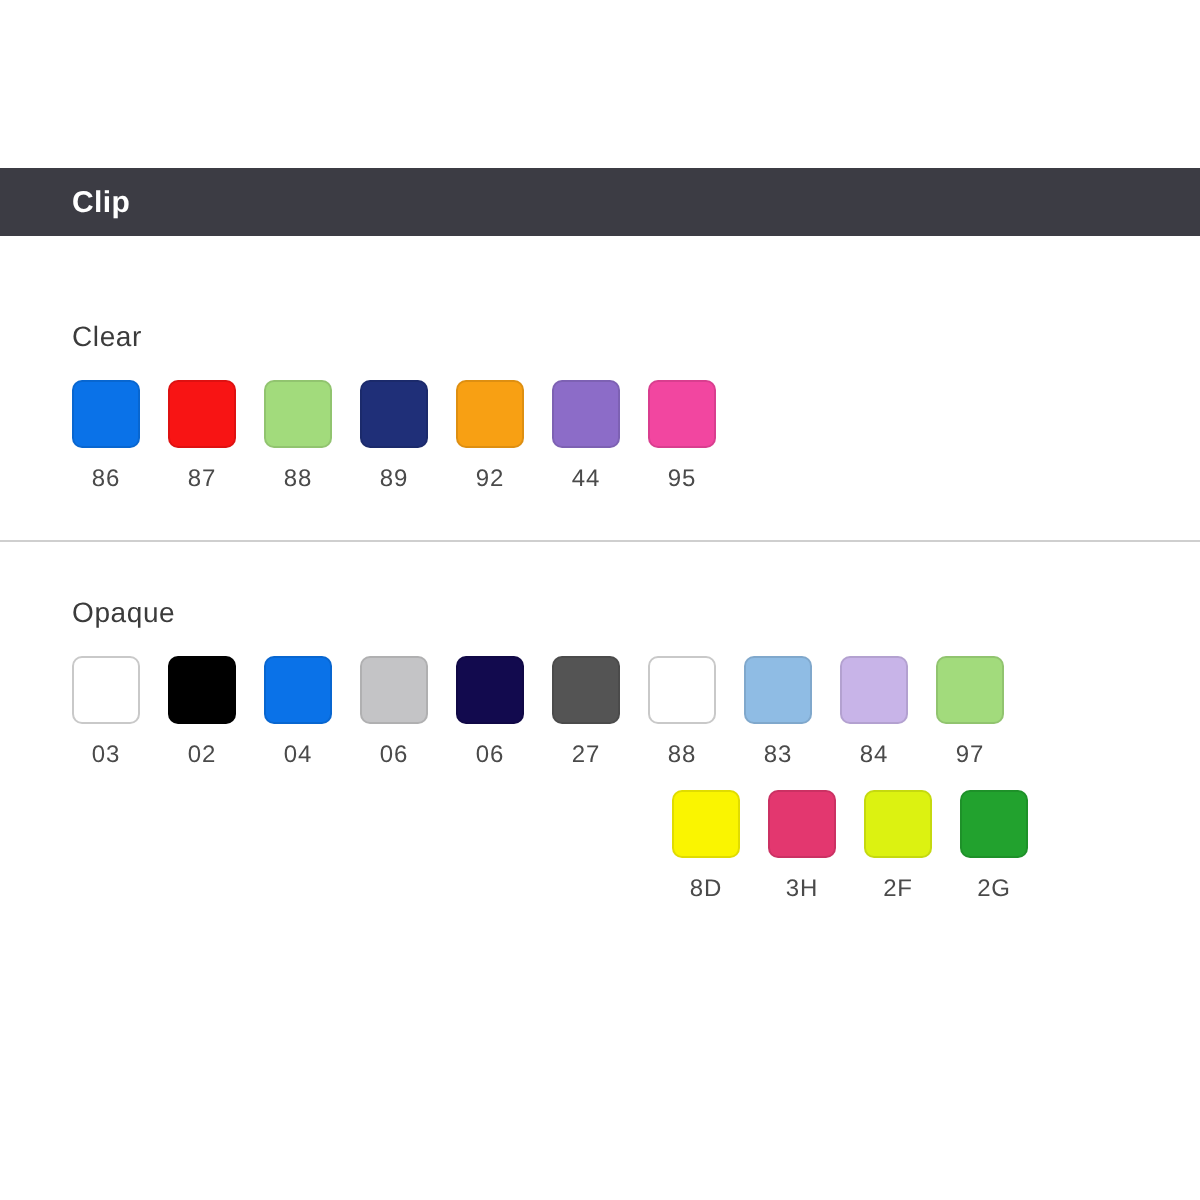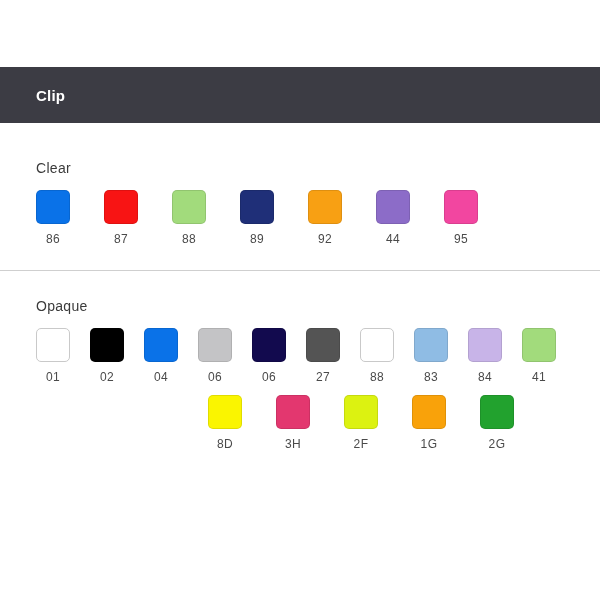--- a/index.html
+++ b/index.html
@@ -16,23 +16,23 @@
     position: relative;
     width: 600px;
     height: 600px;
     background: #ffffff;
   }
 
   
   .header-bar {
     position: absolute;
     left: 0;
-    top: 67px;
-    width: 600px;
-    height: 56px;
+    top: 84px;
+    width: 600px;
+    height: 34px;
     background: #3c3c44;
     display: flex;
     align-items: center;
   }
 
   .header-title {
     color: #ffffff;
     font-size: 15px;
     font-weight: bold;
     letter-spacing: 0.2px;
@@ -64,21 +64,20 @@
 
   .swatch-rows {
     padding-left: 36px;
     padding-top: 14px;
   }
 
   .swatch-row {
     display: flex;
     flex-direction: row;
     align-items: flex-start;
-    gap: 20px;
   }
 
   .swatch-row + .swatch-row { margin-top: 11px; justify-content: flex-end; }
 
   .swatch-cell {
     width: 48px;
     display: flex;
     flex-direction: column;
     align-items: flex-start;
   }
@@ -169,21 +168,21 @@
     <div class="divider"></div>
 
     <div class="group group-opaque">
       <div class="group-title">Opaque</div>
       <div class="swatch-rows">
 
         <div class="swatch-row">
 
           <div class="swatch-cell">
             <div class="swatch-chip bordered" style="background: rgb(255, 255, 255);"></div>
-            <div class="swatch-label">01</div>
+            <div class="swatch-label">03</div>
           </div>
 
           <div class="swatch-cell">
             <div class="swatch-chip" style="background: rgb(0, 0, 0);"></div>
             <div class="swatch-label">02</div>
           </div>
 
 
           <div class="swatch-cell">
             <div class="swatch-chip" style="background: rgb(10, 114, 232);"></div>
@@ -215,21 +214,21 @@
             <div class="swatch-label">83</div>
           </div>
 
           <div class="swatch-cell">
             <div class="swatch-chip" style="background: rgb(200, 180, 232);"></div>
             <div class="swatch-label">84</div>
           </div>
 
           <div class="swatch-cell">
             <div class="swatch-chip" style="background: rgb(162, 219, 124);"></div>
-            <div class="swatch-label">41</div>
+            <div class="swatch-label">97</div>
           </div>
 
         </div>
 
         <div class="swatch-row">
 
           <div class="swatch-cell">
             <div class="swatch-chip" style="background: rgb(250, 245, 0);"></div>
             <div class="swatch-label">8D</div>
           </div>
@@ -237,24 +236,20 @@
           <div class="swatch-cell">
             <div class="swatch-chip" style="background: rgb(227, 55, 111);"></div>
             <div class="swatch-label">3H</div>
           </div>
 
           <div class="swatch-cell">
             <div class="swatch-chip" style="background: rgb(220, 242, 17);"></div>
             <div class="swatch-label">2F</div>
           </div>
 
-          <div class="swatch-cell">
-            <div class="swatch-chip" style="background: rgb(249, 162, 10);"></div>
-            <div class="swatch-label">1G</div>
-          </div>
 
 
           <div class="swatch-cell">
             <div class="swatch-chip" style="background: rgb(34, 162, 46);"></div>
             <div class="swatch-label">2G</div>
           </div>
 
         </div>
 
       </div>

